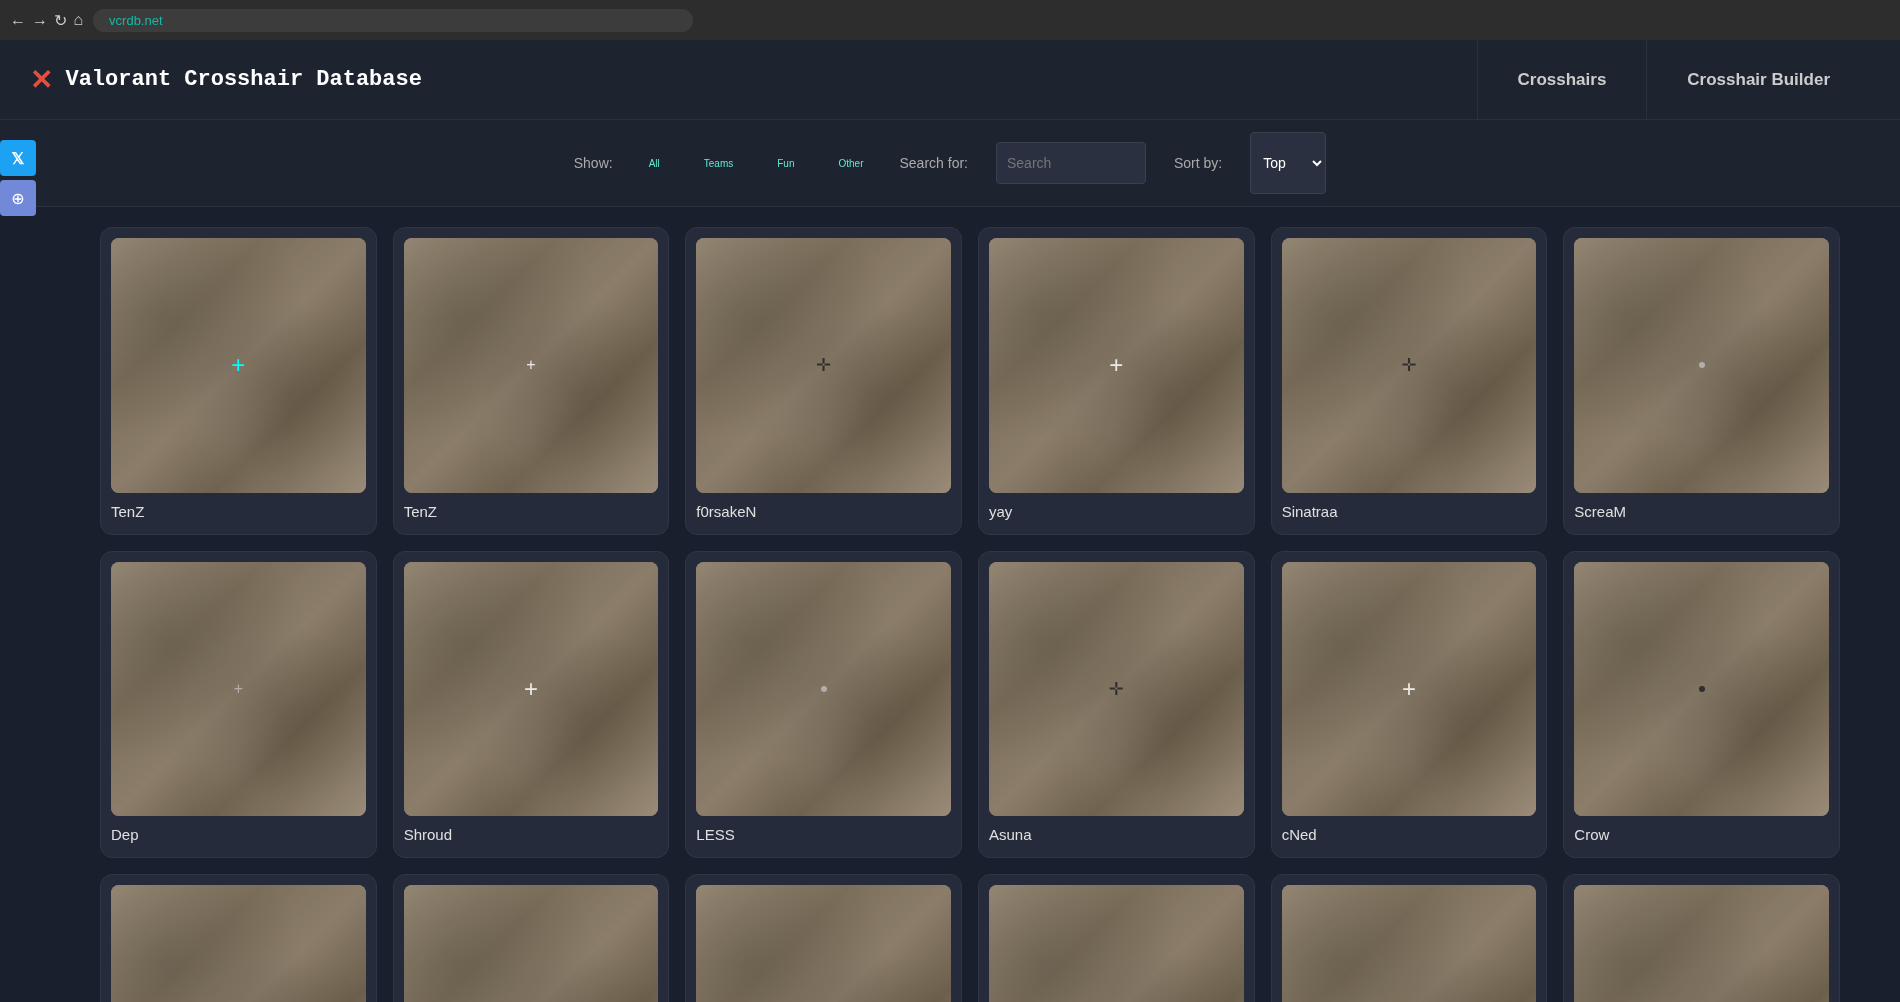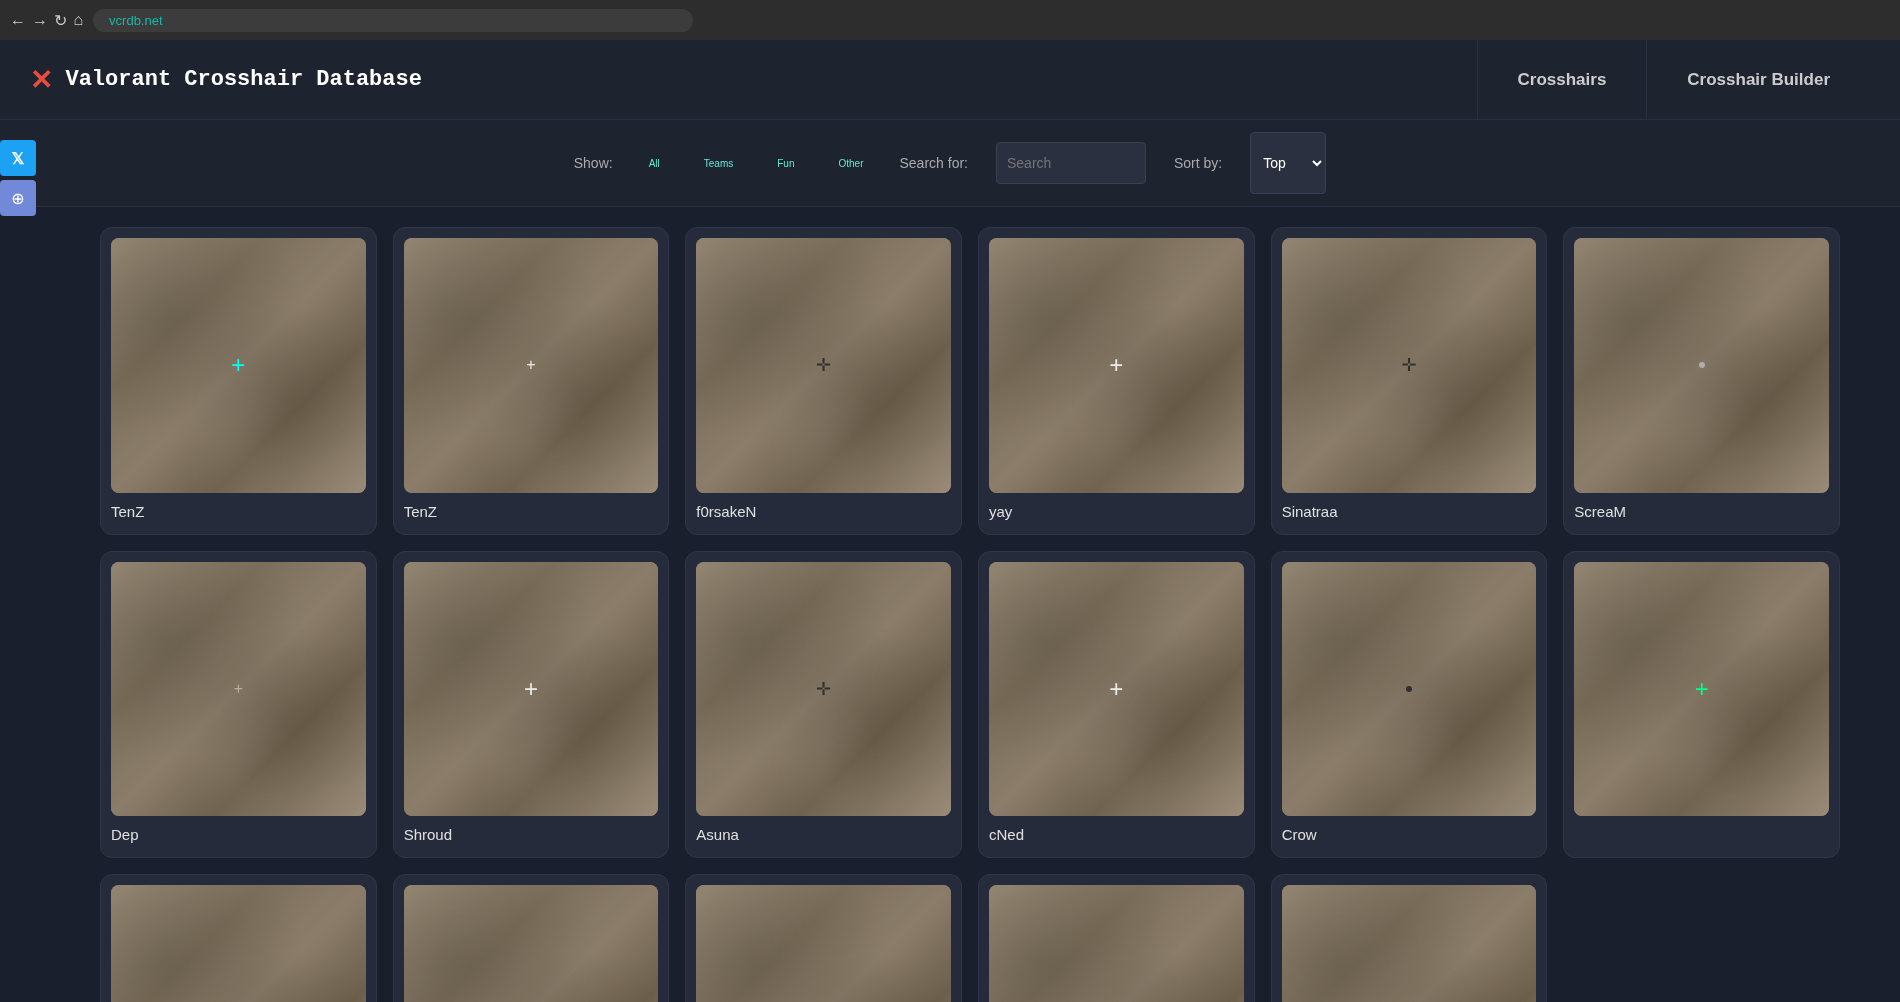--- a/index.html
+++ b/index.html
@@ -316,20 +316,27 @@
       <div class="crosshair-card">
     <div class="crosshair-preview">
       <div class="crosshair-preview-bg"></div>
       <span style="color:rgba(255,255,255,0.85);font-size:24px;font-weight:200;line-height:1;position:relative;z-index:2;">+</span>
     </div>
     <div class="crosshair-name">Shroud</div>
   </div>
       <div class="crosshair-card">
     <div class="crosshair-preview">
       <div class="crosshair-preview-bg"></div>
+      <span style="display:inline-block;width:6px;height:6px;border-radius:50%;background:rgba(200,200,200,0.7);position:relative;z-index:2;"></span>
+    </div>
+    <div class="crosshair-name">LESS</div>
+  </div>
+      <div class="crosshair-card">
+    <div class="crosshair-preview">
+      <div class="crosshair-preview-bg"></div>
       <span style="color:rgba(40,40,40,0.9);font-size:18px;font-weight:300;line-height:1;position:relative;z-index:2;">✛</span>
     </div>
     <div class="crosshair-name">Asuna</div>
   </div>
       <div class="crosshair-card">
     <div class="crosshair-preview">
       <div class="crosshair-preview-bg"></div>
       <span style="color:rgba(255,255,255,0.85);font-size:24px;font-weight:200;line-height:1;position:relative;z-index:2;">+</span>
     </div>
     <div class="crosshair-name">cNed</div>

